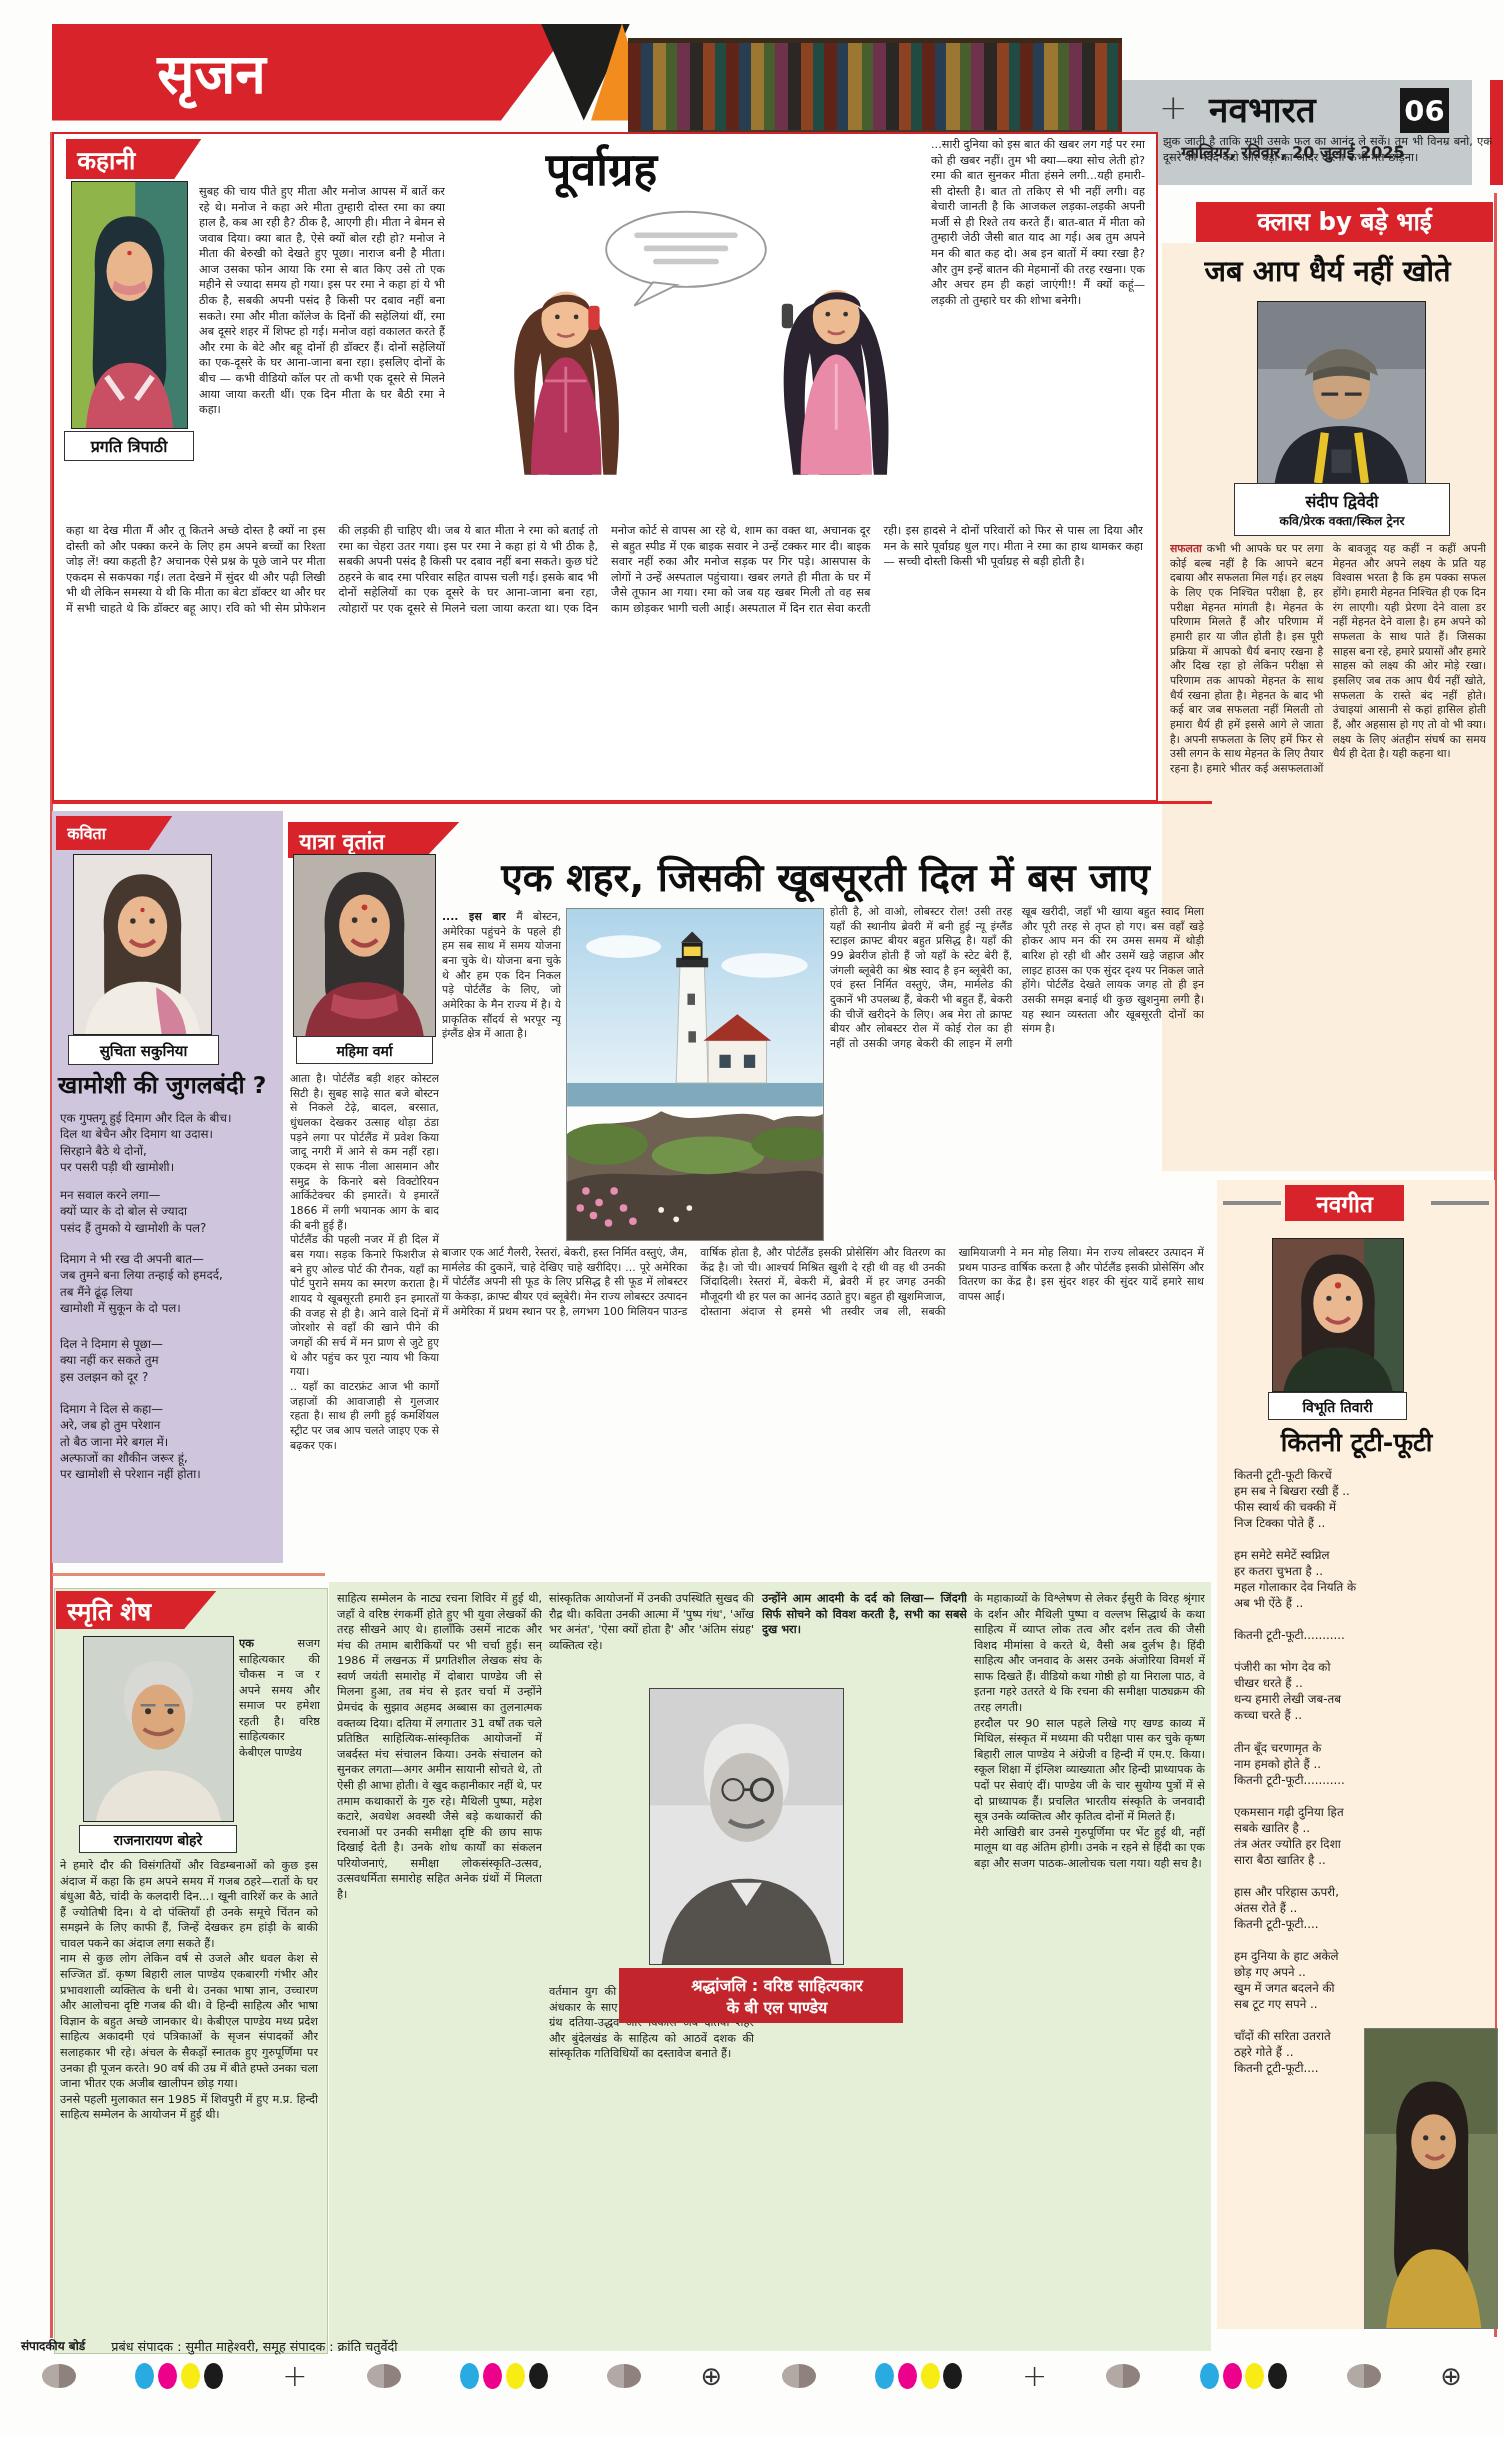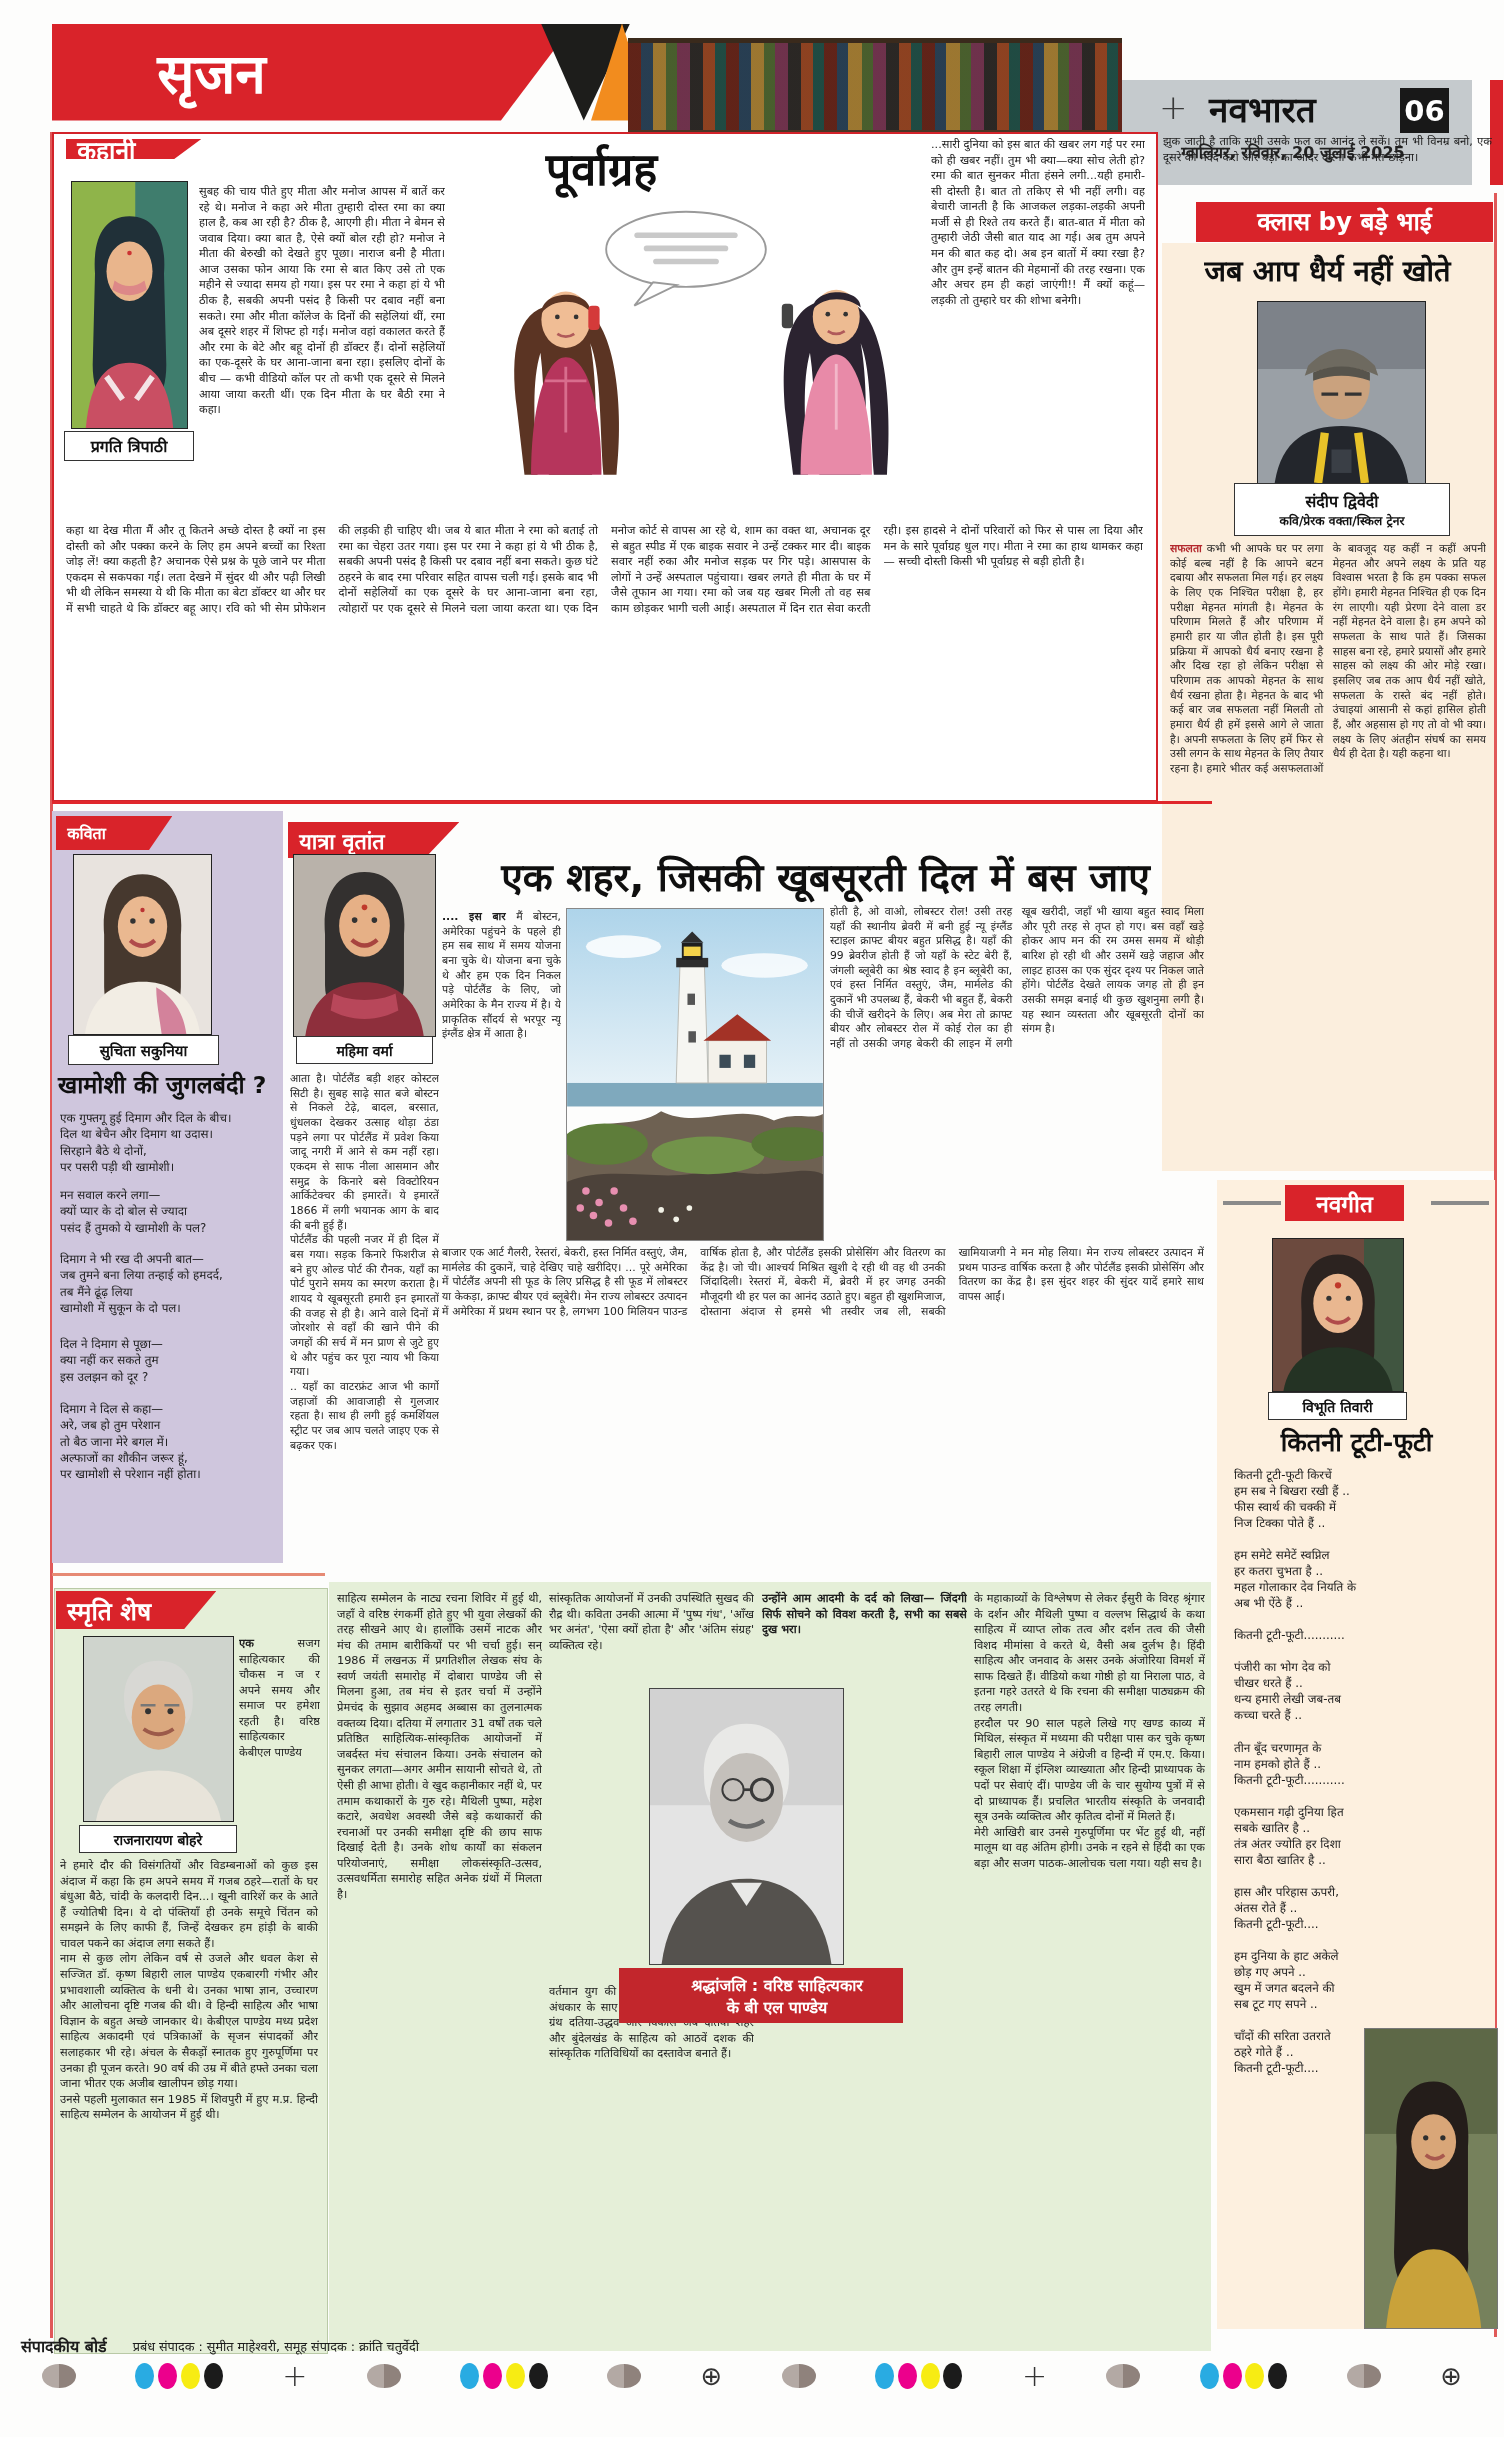--- a/index.html
+++ b/index.html
@@ -44,21 +44,21 @@
               repeating-linear-gradient(90deg,#7a2c1f 0 13px,#2e4f6b 13px 24.5px,#c99b3f 24.5px 38px,#5a7a3a 38px 49px,#8c3f63 49px 62px,#32312f 62px 75px,#b5542a 75px 87px,#246057 87px 98px);
               border-top:5.6px solid #3a2a1c;border-bottom:7.5px solid #4a3524;"></div>
   <div class="abs" style="left:1122px;top:80px;width:350px;height:105px;background:#c5cacd;"></div>
   <div class="abs" style="left:1159px;top:87px;font-size:34px;font-weight:200;color:#3a3a3a;">+</div>
   <div class="abs" style="left:1209px;top:85px;width:188px;font-size:35px;font-weight:800;color:#111;">नवभारत</div>
   <div class="abs" style="left:1400px;top:88px;width:49px;height:45px;background:#181818;color:#fff;font-size:29px;font-weight:bold;display:flex;align-items:center;justify-content:center;">06</div>
   <div class="abs" style="left:1133px;top:141px;width:320px;text-align:center;font-size:16px;font-weight:bold;color:#222;">ग्वालियर, रविवार, 20 जुलाई 2025</div>
   <div class="abs" style="left:1490px;top:80px;width:13px;height:105px;background:#d9232a;"></div>
 
   <div class="abs" style="left:52px;top:132px;width:1102px;height:666px;border:2.8px solid #d2232a;background:#fff;"></div>
-  <div class="abs red-label" style="left:66px;top:139px;width:124px;height:20px;font-size:24.5px;">कहानी</div>
+  <div class="abs red-label" style="left:66px;top:139px;width:124px;height:40px;font-size:24.5px;">कहानी</div>
   <div class="abs photo-frame" style="left:71px;top:181px;width:115px;height:246px;">
     <svg viewBox="0 0 100 215" preserveAspectRatio="none">
       <rect width="100" height="215" fill="#8fb44a"></rect>
       <rect x="55" width="45" height="215" fill="#3f7d6d"></rect>
       <path d="M50 30 C26 30 18 52 20 80 L18 160 C18 190 32 205 50 205 C68 205 82 190 82 160 L80 80 C82 52 74 30 50 30 Z" fill="#203038"></path>
       <ellipse cx="50" cy="78" rx="20" ry="26" fill="#e9b58c"></ellipse>
       <circle cx="50" cy="62" r="2" fill="#c33"></circle>
       <path d="M37 86 q13 10 26 0 l2 8 q-15 10 -30 0 Z" fill="#d88"></path>
       <path d="M12 215 C16 170 32 158 50 158 C68 158 84 170 88 215 Z" fill="#c94f63"></path>
       <path d="M30 170 l14 20 M70 170 l-14 20" stroke="#f4e3e6" stroke-width="5" fill="none"></path>
@@ -355,21 +355,21 @@
       <path d="M6 142 C10 112 28 98 50 98 C72 98 90 112 94 142 Z" fill="#55524e"></path>
       <path d="M42 100 L50 112 L58 100" fill="#e9e9e7"></path>
     </svg>
   </div>
   <div class="abs" style="left:619px;top:1968px;width:252px;height:55px;background:#c2262c;color:#fff;display:flex;flex-direction:column;align-items:center;justify-content:center;font-weight:bold;padding-left:32px;">
     <span style="font-size:16px;">श्रद्धांजलि : वरिष्ठ साहित्यकार</span>
     <span style="font-size:16px;">के बी एल पाण्डेय</span>
   </div>
 
   <div class="abs" style="left:21px;top:2336px;width:941px;height:19px;display:flex;gap:26px;align-items:center;">
-    <span style="font-size:16px;font-weight:bold;">संपादकीय बोर्ड</span>
+    <span style="font-size:12px;font-weight:bold;">संपादकीय बोर्ड</span>
     <span style="font-size:12.7px;">प्रबंध संपादक : सुमीत माहेश्वरी, समूह संपादक : क्रांति चतुर्वेदी</span>
   </div>
   <div class="abs" style="left:42px;top:2357px;width:1420px;height:38px;display:flex;align-items:center;justify-content:space-between;">
     <div class="reg-oval"></div>
     <div class="cmyk">
         <span style="background:#29abe2;"></span>
         <span style="background:#ec008c;"></span>
         <span style="background:#f7ec13;"></span>
         <span style="background:#1b1b1b;"></span>
       </div>

